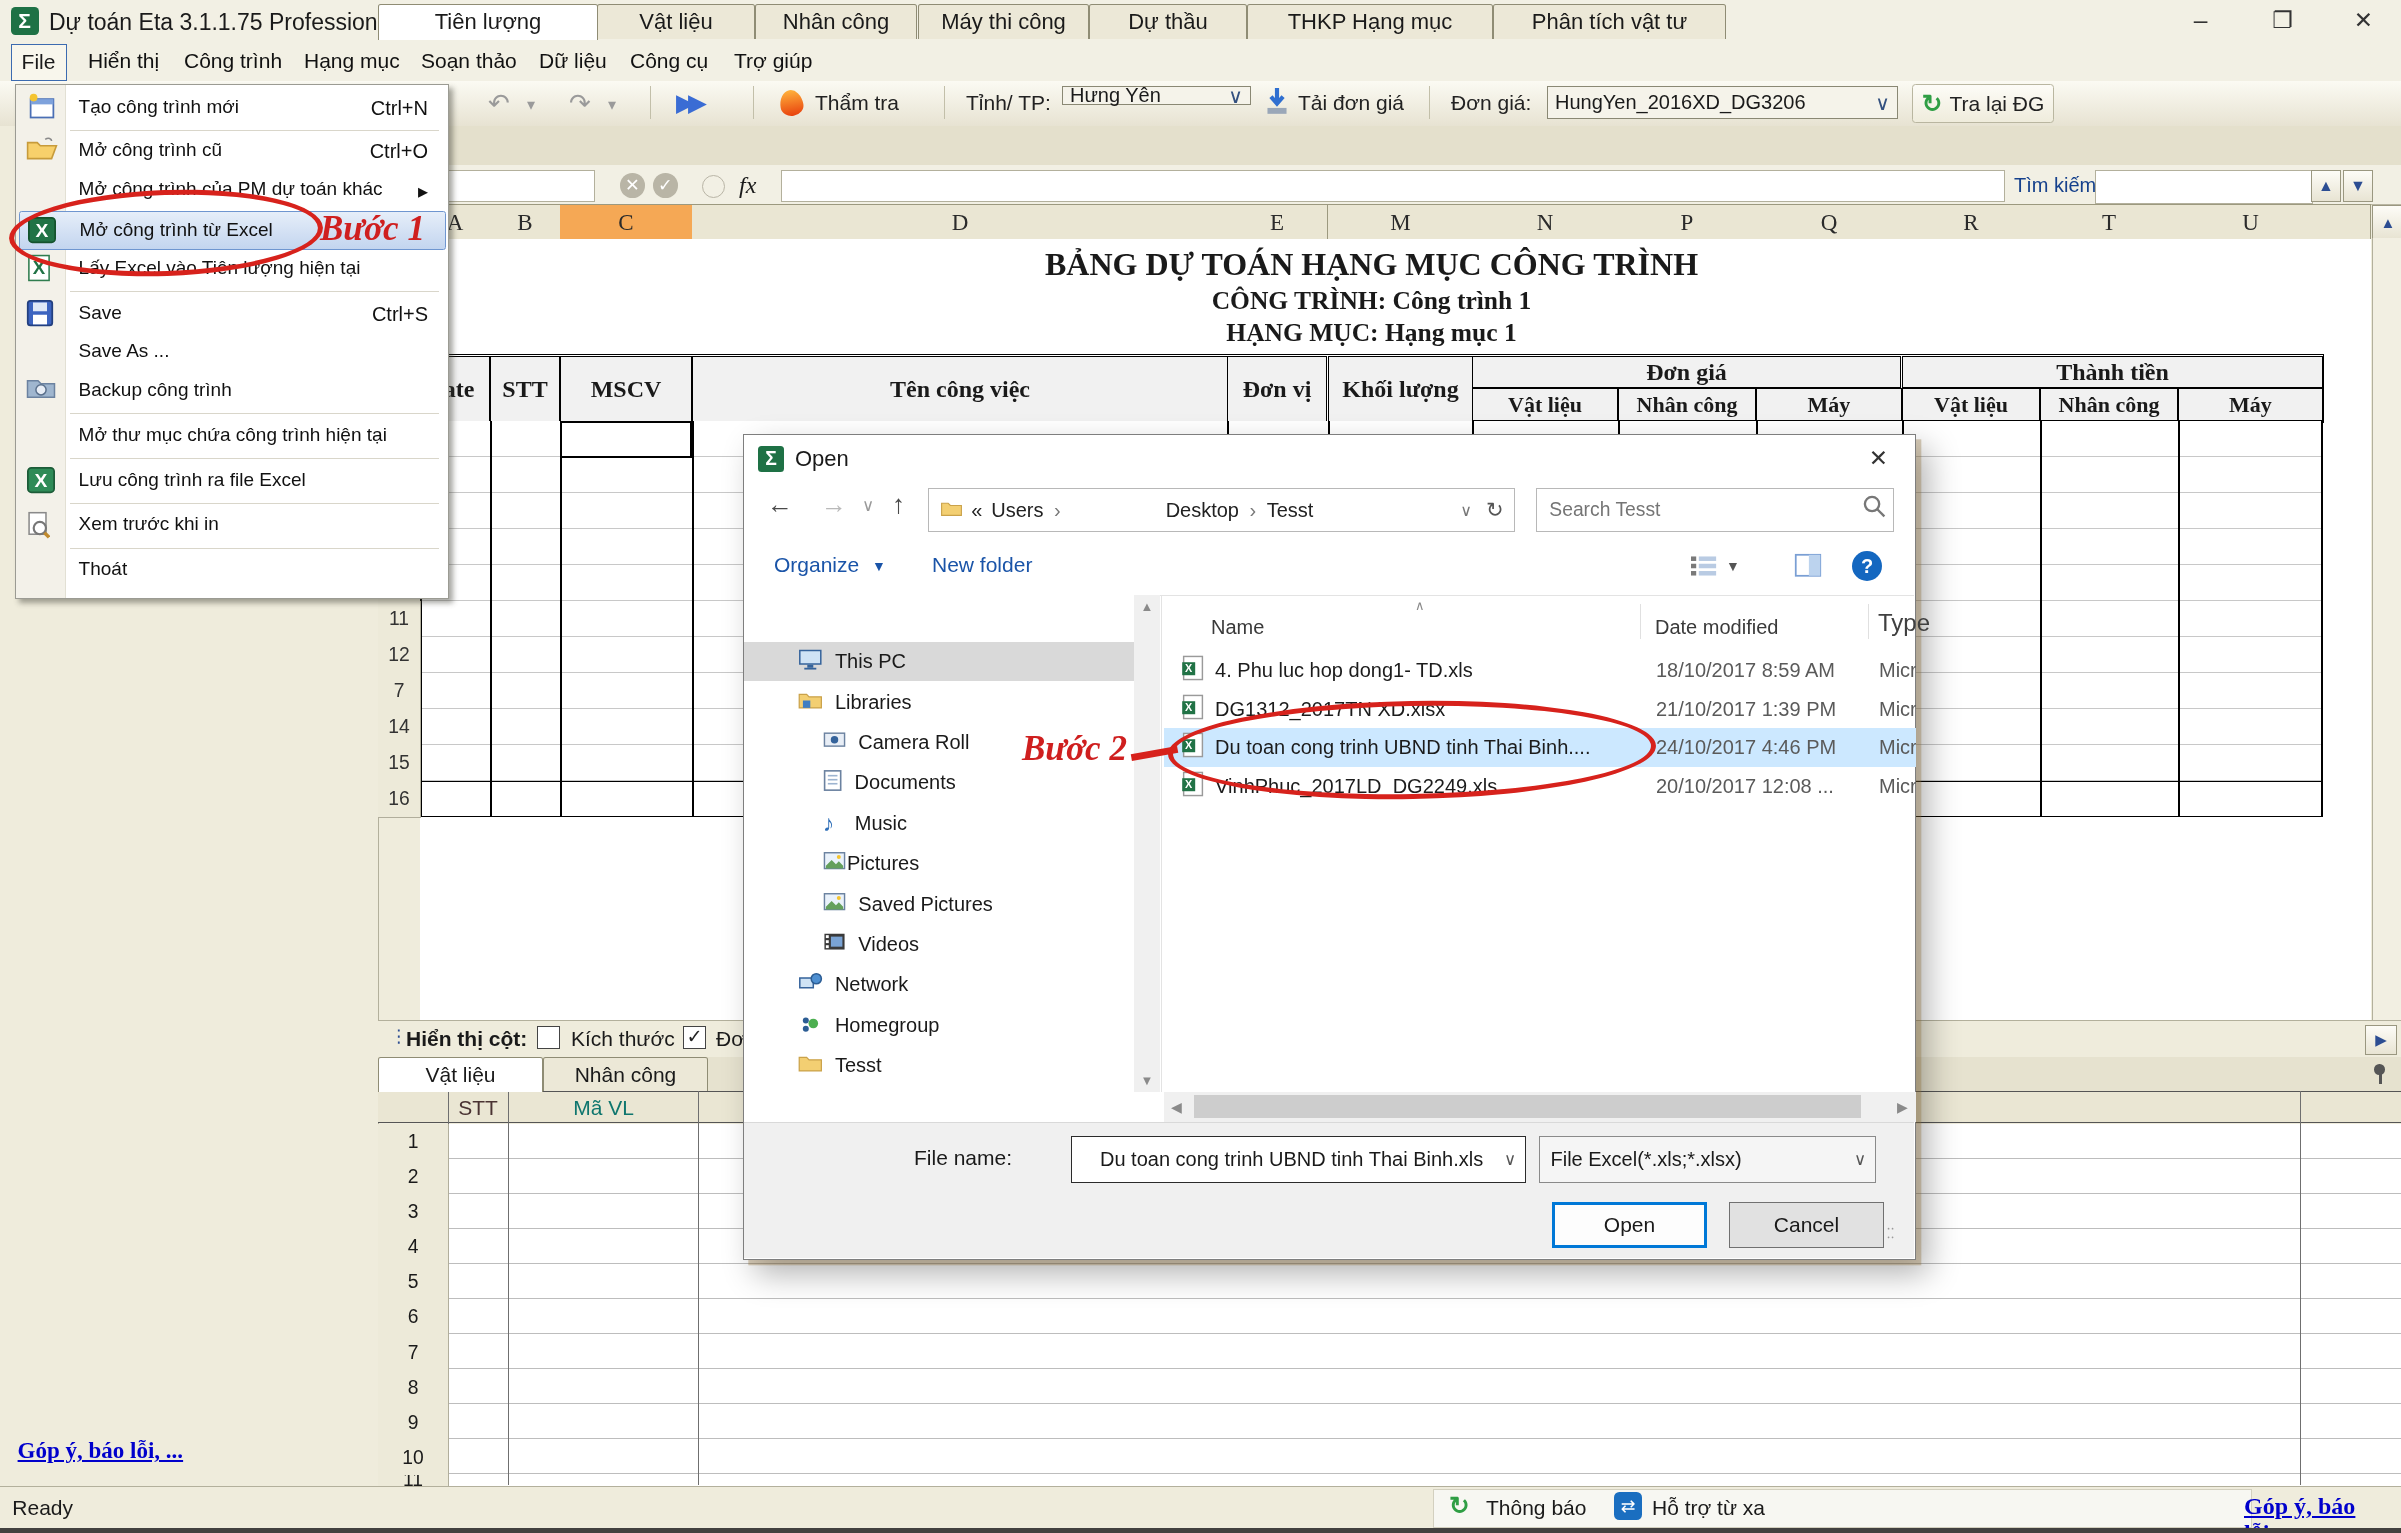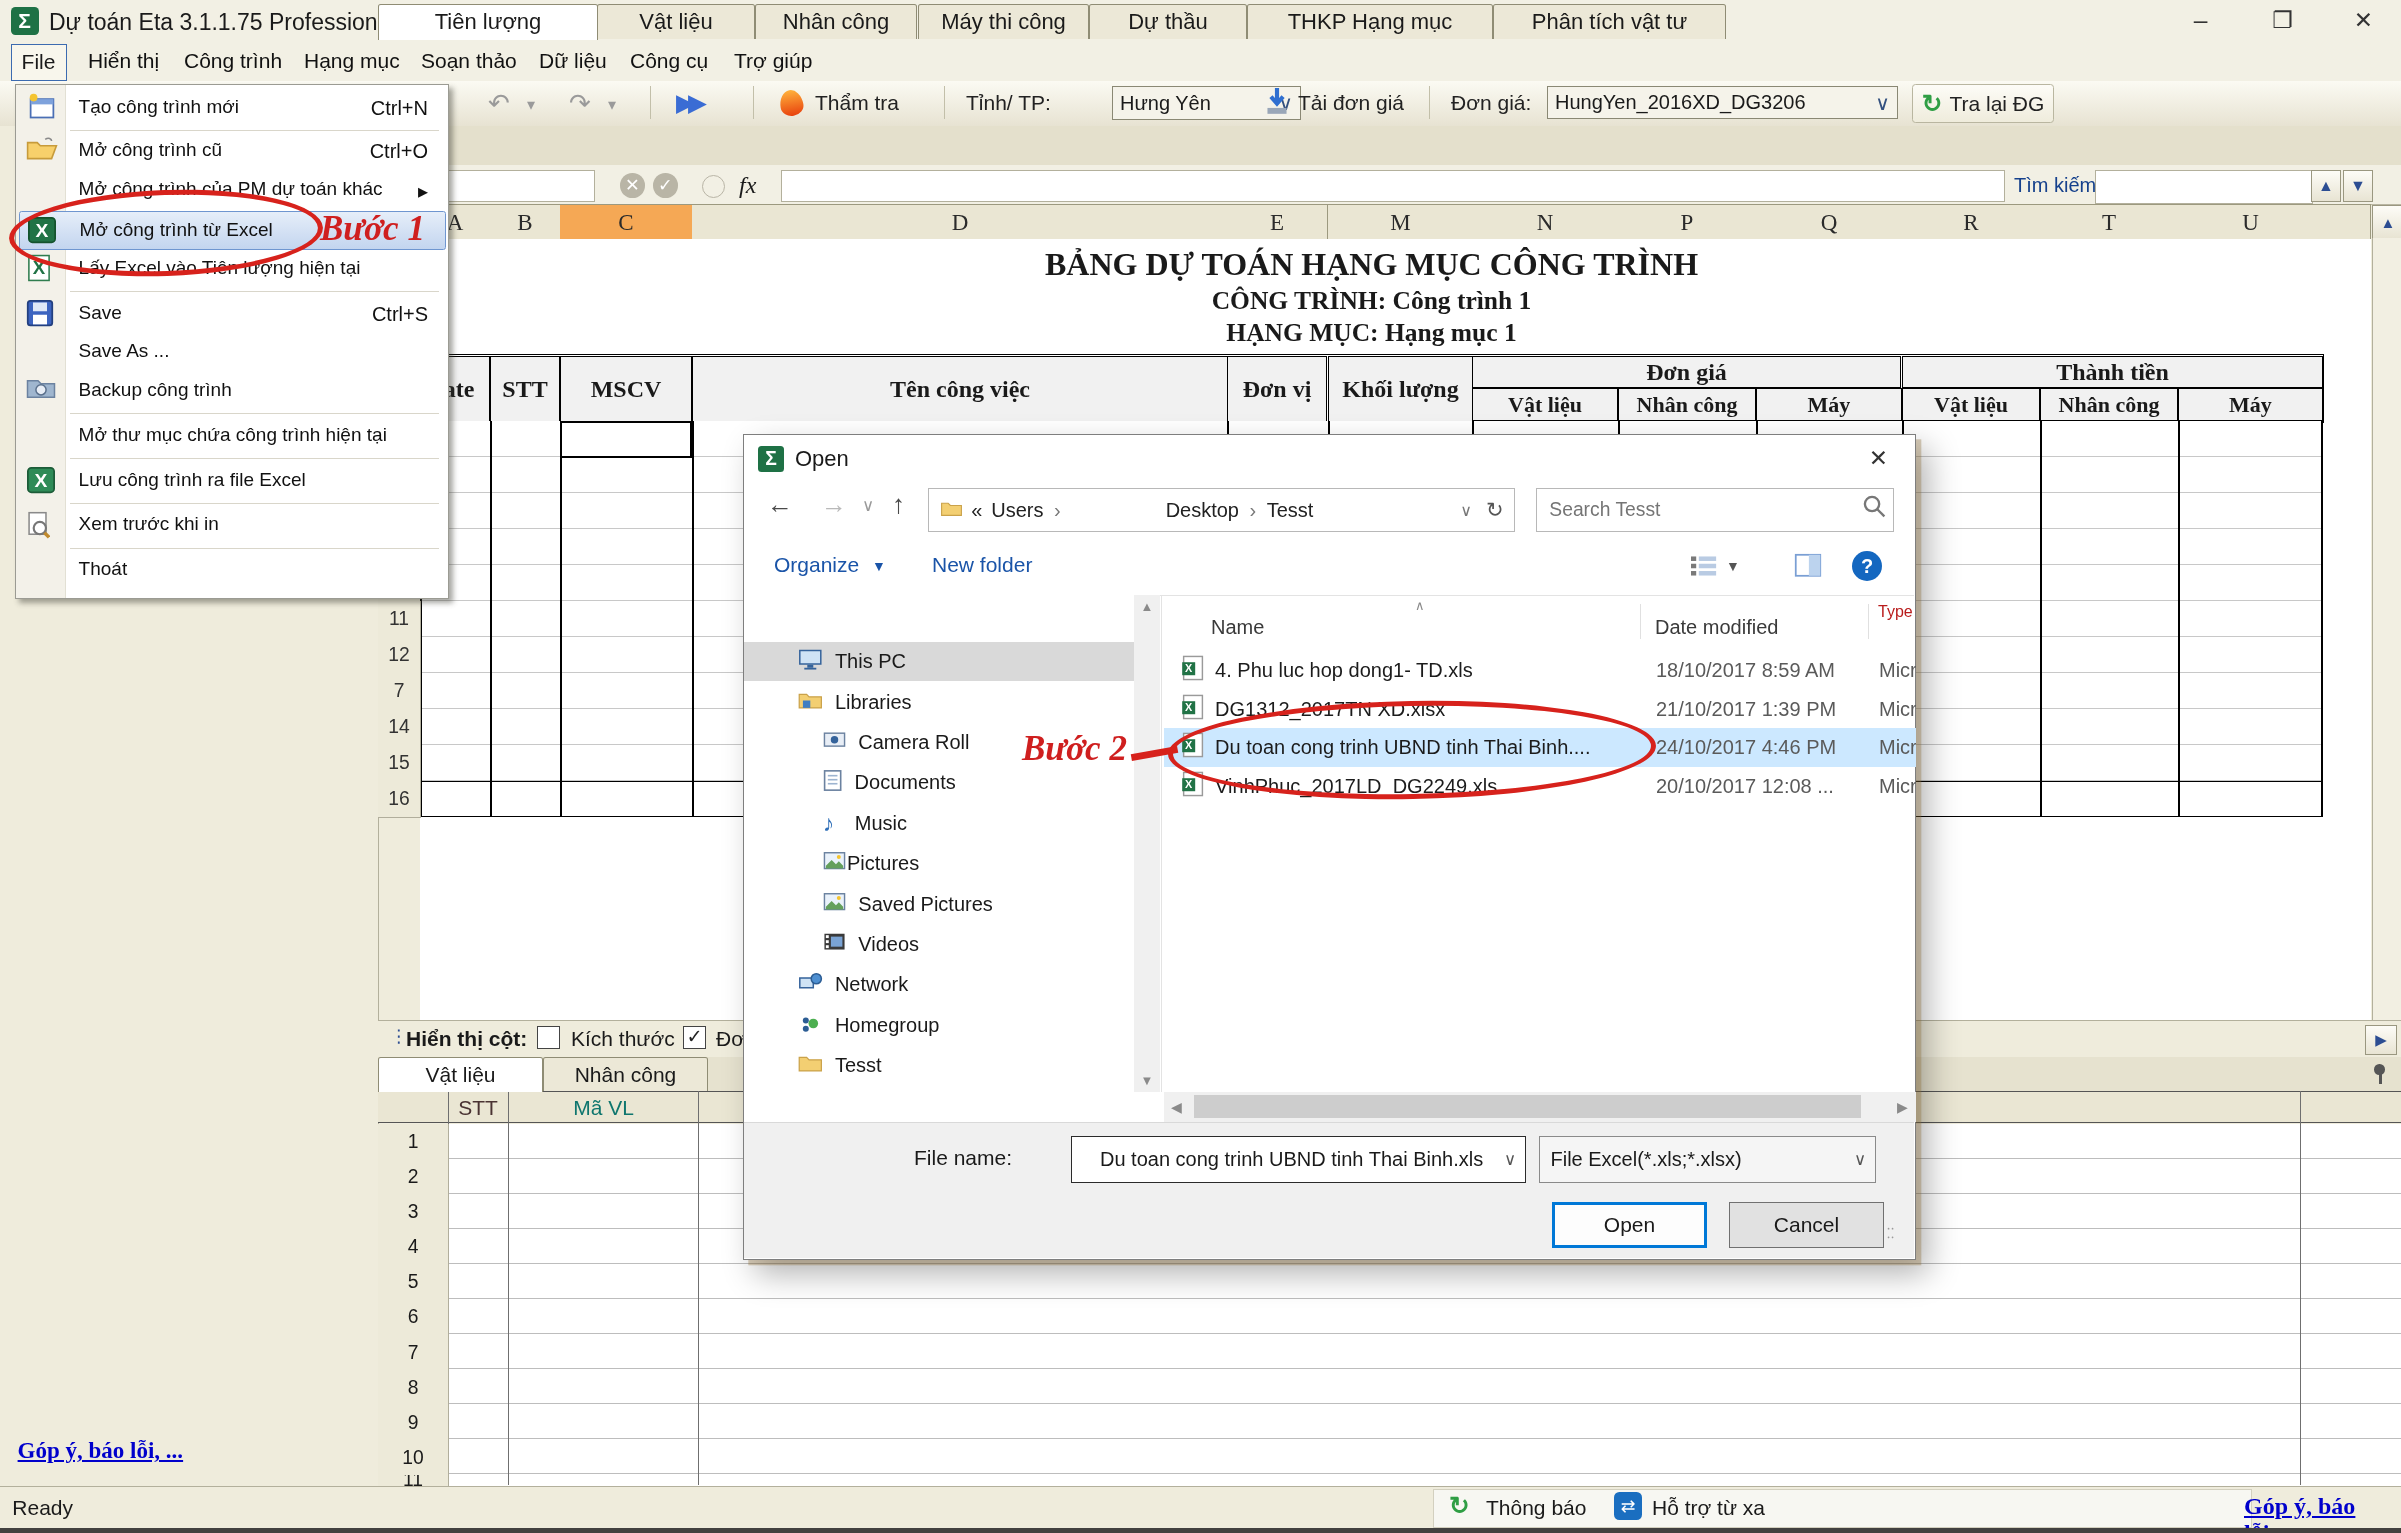--- a/index.html
+++ b/index.html
@@ -83,21 +83,21 @@
 <span class="ab" style="left:527px;top:95px;font-size:16px;color:#9a9a9a">▾</span>
 <span class="ab" style="left:569px;top:88px;font-size:26px;color:#9a9a9a">↷</span>
 <span class="ab" style="left:608px;top:95px;font-size:16px;color:#9a9a9a">▾</span>
 <div class="ab sep" style="left:650px"></div>
 <span class="ab" style="left:676px;top:88px;font-size:24.6px;color:#3a6cd4;letter-spacing:-7px">▶▶</span>
 <div class="ab sep" style="left:753px"></div>
 <div class="ab" style="left:780px;top:90px;width:23px;height:26px;background:linear-gradient(#ffb13b,#e8420e);border-radius:50% 50% 50% 50%/62% 62% 38% 38%;transform:rotate(-10deg)"></div>
 <span class="ab tbtxt" style="left:815px;top:91px">Thẩm tra</span>
 <div class="ab sep" style="left:944px"></div>
 <span class="ab tbtxt" style="left:966px;top:91px">Tỉnh/ TP:</span>
-<div class="ab combo" style="left:1112px;top:86px;width:189px;height:34px">
+<div class="ab combo" style="left:1062px;top:86px;width:189px;height:19px">
   <span>Hưng Yên</span>
     <span class="arr">∨</span>
 </div>
 <span class="ab" style="left:1264px;top:86px">
   <svg width="26" height="30" viewBox="0 0 15 17">
       <path d="M7.5 1v8M4 6l3.5 4L11 6" stroke="#2f6fd0" stroke-width="2.4" fill="none"></path>
       <rect x="2" y="12.5" width="11" height="3.4" fill="#9aa7b8"></rect>
     </svg>
 </span>
 <span class="ab tbtxt" style="left:1298px;top:91px">Tải đơn giá</span>
@@ -469,21 +469,21 @@
   </div>
 
   <div class="d" style="left:390px;top:160px;width:26px;height:497px;background:#f0f0f0"></div>
   <div class="d ctr" style="left:390px;top:160px;width:26px;height:23px;color:#8a8a8a;font-size:13px">▲</div>
   <div class="d ctr" style="left:390px;top:634px;width:26px;height:23px;color:#8a8a8a;font-size:13px">▼</div>
   <div class="d" style="left:417px;top:160px;width:0.9px;height:497px;background:#e3e3e3"></div>
 
   <span class="d" style="left:671px;top:163px;font-size:13px;color:#8a8a8a">∧</span>
   <span class="d" style="left:467px;top:181px;font-size:20px;color:#3a3a3a">Name</span>
   <span class="d" style="left:911px;top:181px;font-size:20px;color:#3a3a3a">Date modified</span>
-  <span class="d" style="left:1134px;top:168px;font-size:16px;color:#b91c1c">Type</span>
+  <span class="d" style="left:1134px;top:174px;font-size:24px;color:#404040">Type</span>
   <div class="d" style="left:896px;top:169px;width:0.9px;height:35px;background:#e0e0e0"></div>
   <div class="d" style="left:1124px;top:169px;width:0.9px;height:35px;background:#e0e0e0"></div>
 
   <div class="fl-row" style="top:216px">
     <span style="margin-left:16px"><svg width="24.6" height="26" viewBox="0 0 16 18" style="font-size:23px">
           <rect x="2" y="1" width="13" height="16" fill="#fff" stroke="#9a9a9a"></rect>
           <rect x="1" y="5" width="9" height="9" fill="#217346"></rect>
           <text x="5.5" y="12" font-size="7.5" fill="#fff" text-anchor="middle" font-weight="bold">X</text>
         </svg></span>
     <span style="margin-left:10.5px;white-space:nowrap">4. Phu luc hop dong1- TD.xls</span>

